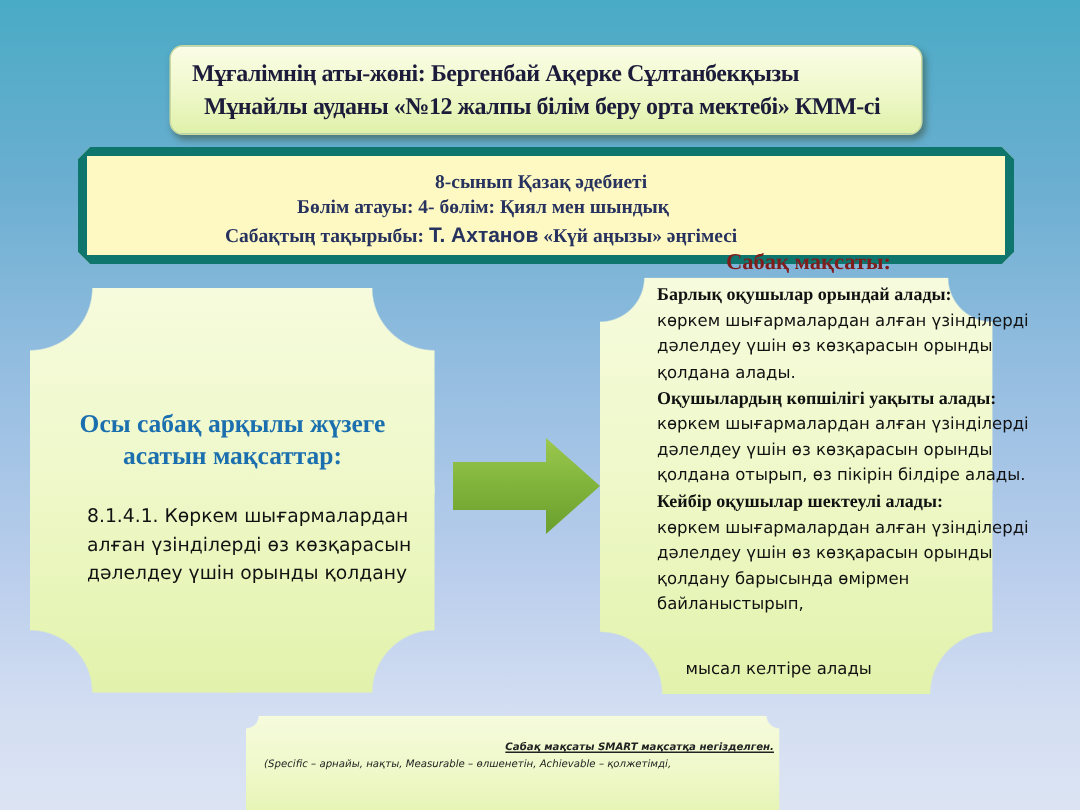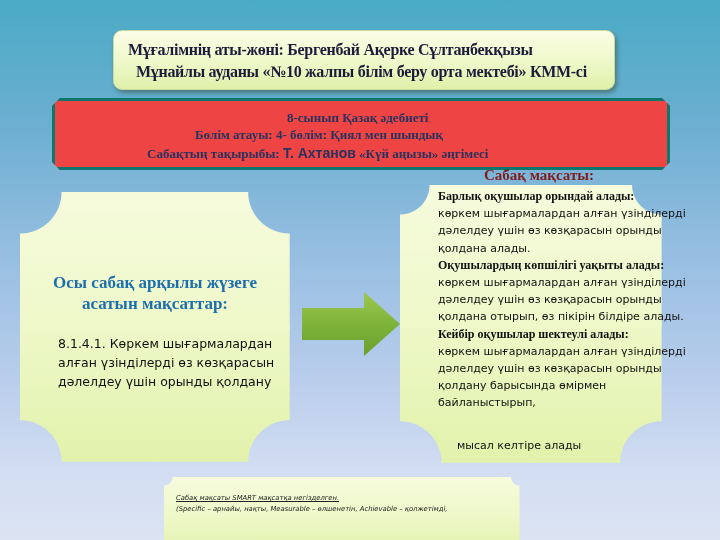--- a/index.html
+++ b/index.html
@@ -23,22 +23,22 @@
     position:absolute; left:14px; top:10px;
     font-size:16px; font-weight:bold; color:#1c1c3a; letter-spacing:-0.3px;
   }
   #teacher-box .l2 {
     position:absolute; left:22px; top:32px;
     font-size:16px; font-weight:bold; color:#1c1c3a; letter-spacing:-0.3px;
   }
   
   #lesson-box {
     left:52px; top:98px; width:612px; height:66px;
-    background:#ef4444;
-    border:3px solid #0f766e;
+    background:#fef9c3;
+    border:6px solid #0f766e;
     clip-path: polygon(0 8px, 8px 0, calc(100% - 8px) 0, 100% 8px, 100% calc(100% - 8px), calc(100% - 8px) 100%, 8px 100%, 0 calc(100% - 8px));
   }
   #lesson-box div {
     position:absolute; font-size:13px; font-weight:bold; color:#27335e; white-space:nowrap;
   }
   #lesson-box .g { left:232px; top:9px; }
   #lesson-box .s { left:140px; top:26px; }
   #lesson-box .t { left:92px; top:44px; }
   #lesson-box .t .author { font-family:Liberation Sans, sans-serif; font-size:14px; }
 
@@ -123,28 +123,28 @@
       radial-gradient(circle 9px at 100% 0, transparent 8px, #000 9px) top right,
       radial-gradient(circle 9px at 0 100%, transparent 8px, #000 9px) bottom left,
       radial-gradient(circle 9px at 100% 100%, transparent 8px, #000 9px) bottom right;
     mask-size:51% 51%;
     mask-repeat:no-repeat;
   }
   #smart-box .text {
     position:absolute; left:12px; top:16px; width:340px;
     font-family:"DejaVu Sans", sans-serif; font-style:italic; font-size:6.8px; line-height:11px; color:#222;
   }
-  #smart-box .title { text-decoration:underline; font-weight:normal; }
+  #smart-box .title { text-decoration:underline; font-weight:bold;text-align:right; }
 </style>
 </head>
 <body>
 
 <div class="shape" id="teacher-box">
   <div class="l1">Мұғалімнің  аты-жөні: Бергенбай Ақерке Сұлтанбекқызы</div>
-  <div class="l2">Мұнайлы ауданы «№10 жалпы білім беру орта мектебі» КММ-сі</div>
+  <div class="l2">Мұнайлы ауданы «№12 жалпы білім беру орта мектебі» КММ-сі</div>
 </div>
 
 <div class="shape" id="lesson-box">
   <div class="g">8-сынып Қазақ әдебиеті</div>
   <div class="s">Бөлім атауы: 4- бөлім: Қиял мен шындық</div>
   <div class="t"><span>Сабақтың тақырыбы: </span><span class="author">Т. Ахтанов</span><span> «Күй аңызы» әңгімесі</span></div>
 </div>
 
 <div class="shape scallop" id="goals-box">
   <div class="heading">

